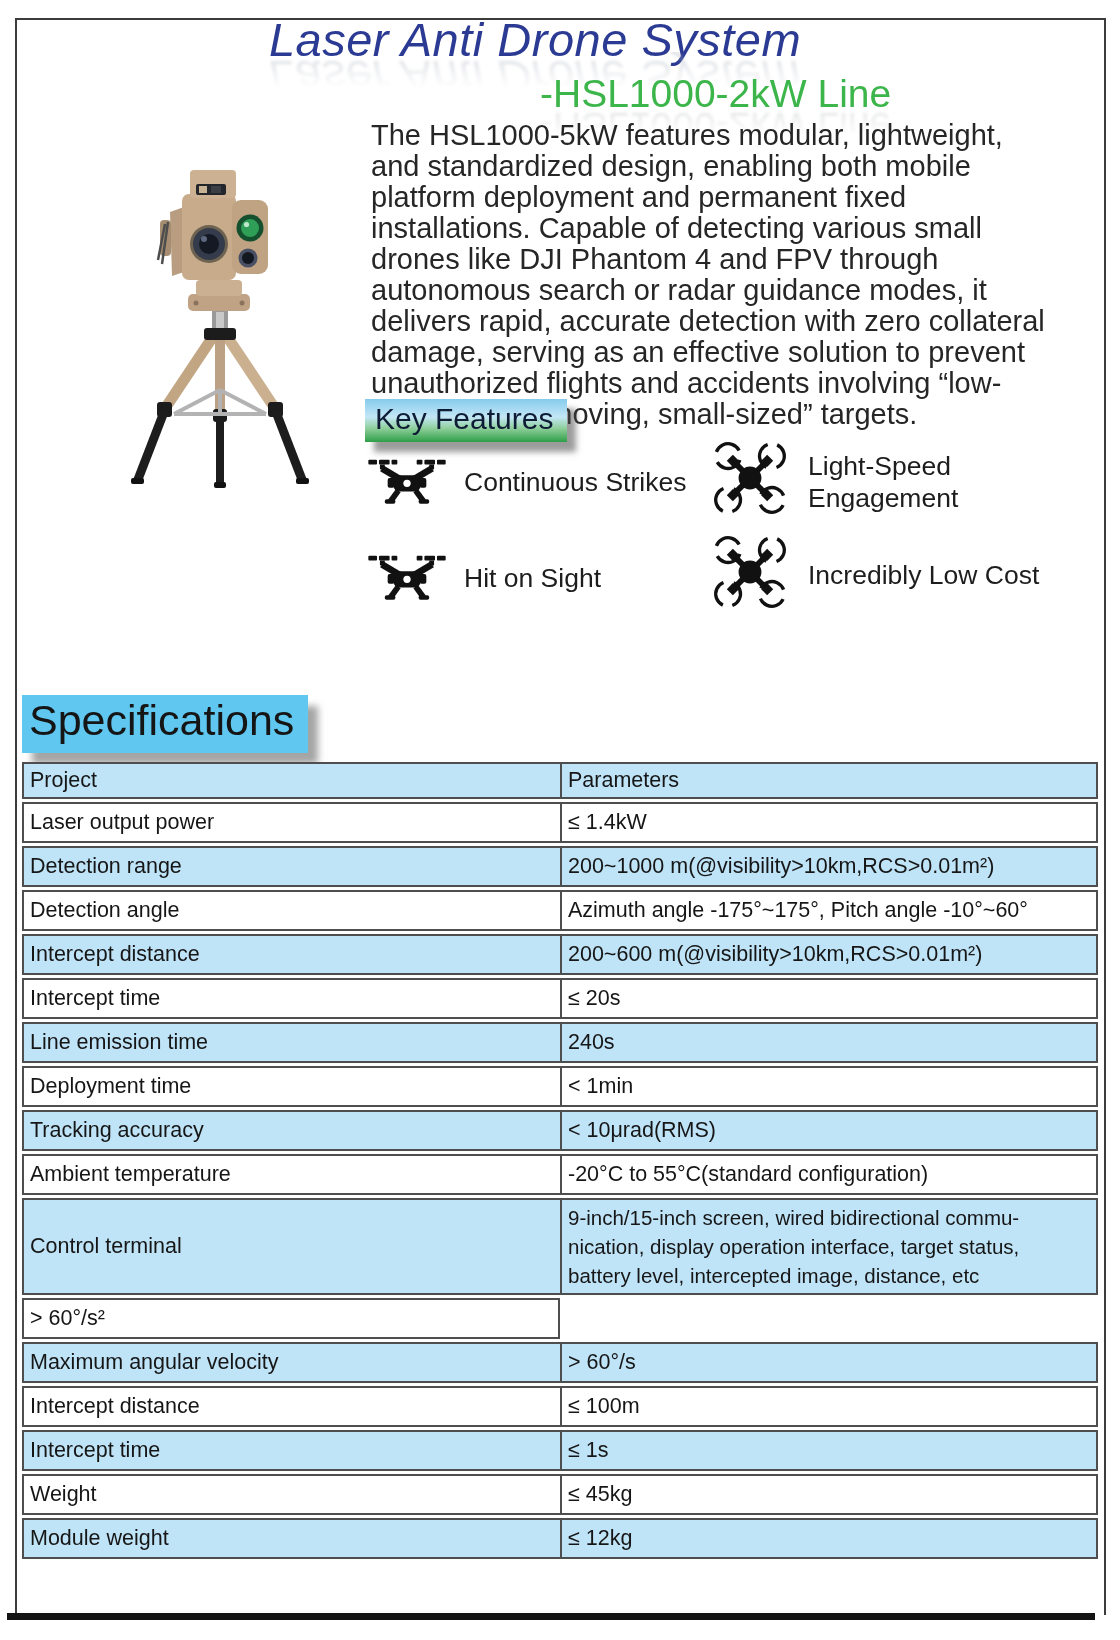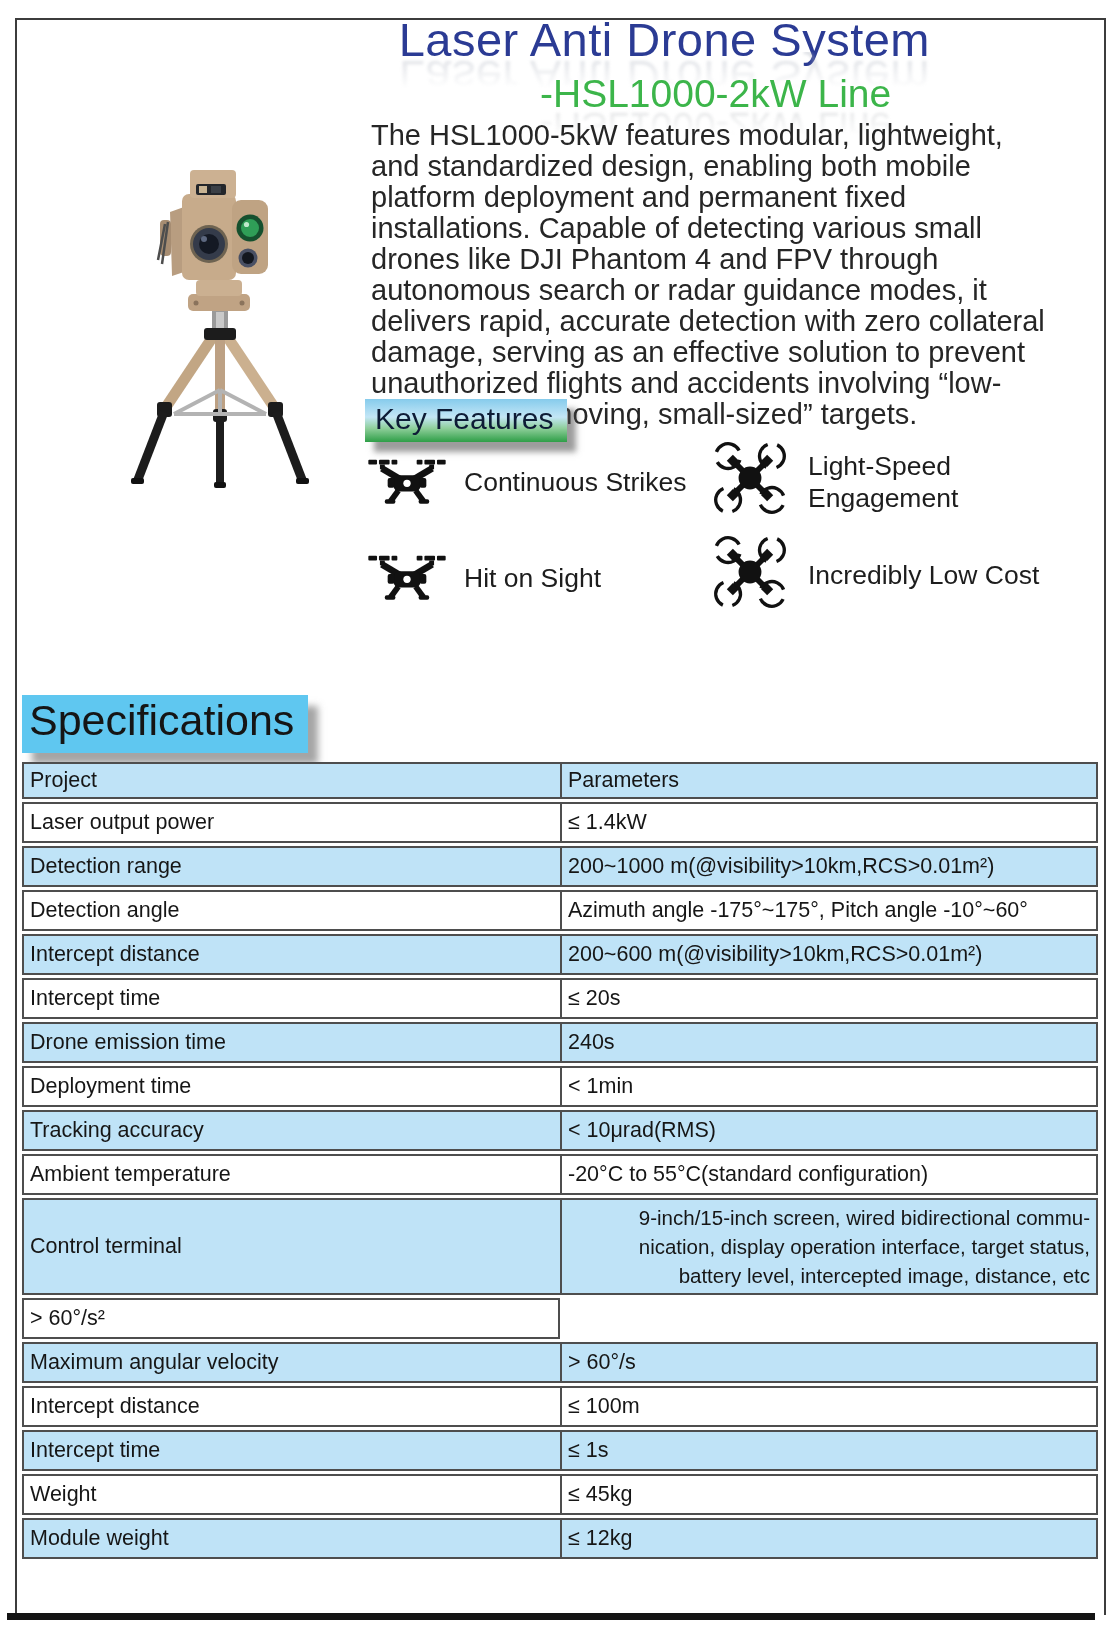--- a/index.html
+++ b/index.html
@@ -9,21 +9,21 @@
   }
   
   .frame{
     position:absolute;left:15px;top:18px;width:1087px;height:1595px;
     border-left:2px solid #3c3c3c;border-top:2px solid #3c3c3c;border-right:2px solid #3c3c3c;
   }
   .bottom-bar{
     position:absolute;left:7px;top:1613px;width:1088px;height:7px;background:#141414;
   }
   
-  .title-block{position:absolute;left:140px;top:16px;width:790px;text-align:right;line-height:1.04;}
+  .title-block{position:absolute;left:140px;top:16px;width:790px;text-align:center;line-height:1.04;font-style:italic;}
   .title-text{font-size:47px;color:#2b3b94;letter-spacing:.5px;}
   .reflect{
     transform:scaleY(-1);margin-top:-13px;opacity:.5;filter:blur(1.4px);color:#aab0bc;
     -webkit-mask-image:linear-gradient(to top,rgba(0,0,0,.85),transparent 75%);
             mask-image:linear-gradient(to top,rgba(0,0,0,.85),transparent 75%);
     user-select:none;
   }
   .subtitle-block{position:absolute;left:540px;top:74px;width:556px;text-align:left;line-height:1.05;}
   .subtitle-text{font-size:39px;color:#3cb54a;}
   .subtitle-block .reflect{color:#c0c3c6;opacity:.6;margin-top:-10px;}
@@ -55,21 +55,21 @@
     position:absolute;left:22px;top:695px;display:inline-block;
     padding:1px 14px 8px 7px;font-size:43px;color:#151515;background:#5fc7f0;
     box-shadow:10px 11px 7px rgba(105,105,105,.6);
   }
   
   .spec-table{position:absolute;left:22px;top:762px;width:1076px;}
   .trow{display:flex;margin-bottom:3px;}
   .tcell{
     box-sizing:border-box;border:2px solid #4e4e4e;background:#fff;
     display:flex;align-items:center;min-height:41px;
-    font-size:21.5px;color:#161616;padding:2px 6px 2px 6px;text-align:right;
+    font-size:21.5px;color:#161616;padding:2px 6px 2px 6px;
   }
   .tcell.project{width:538px;border-right:none;}
   .tcell.param{width:538px;}
   .thead .tcell{min-height:37px;background:#bfe3f7;}
   .tbody .trow:nth-child(even) .tcell{background:#bfe3f7;}
   .trow.tall .tcell{min-height:97px;}
   .trow.tall .tcell.param{display:block;padding-top:3px;font-size:20.5px;line-height:29px;}
 </style>
 </head>
 <body>
@@ -262,21 +262,21 @@
       </div>
       <div class="trow">
         <div class="tcell project">Intercept distance</div>
         <div class="tcell param">200~600 m(@visibility&gt;10km,RCS&gt;0.01m²)</div>
       </div>
       <div class="trow">
         <div class="tcell project">Intercept time</div>
         <div class="tcell param">≤ 20s</div>
       </div>
       <div class="trow">
-        <div class="tcell project">Drone emission time</div>
+        <div class="tcell project">Line emission time</div>
         <div class="tcell param">240s</div>
       </div>
       <div class="trow">
         <div class="tcell project">Deployment time</div>
         <div class="tcell param">&lt; 1min</div>
       </div>
       <div class="trow">
         <div class="tcell project">Tracking accuracy</div>
         <div class="tcell param">&lt; 10μrad(RMS)</div>
       </div>

